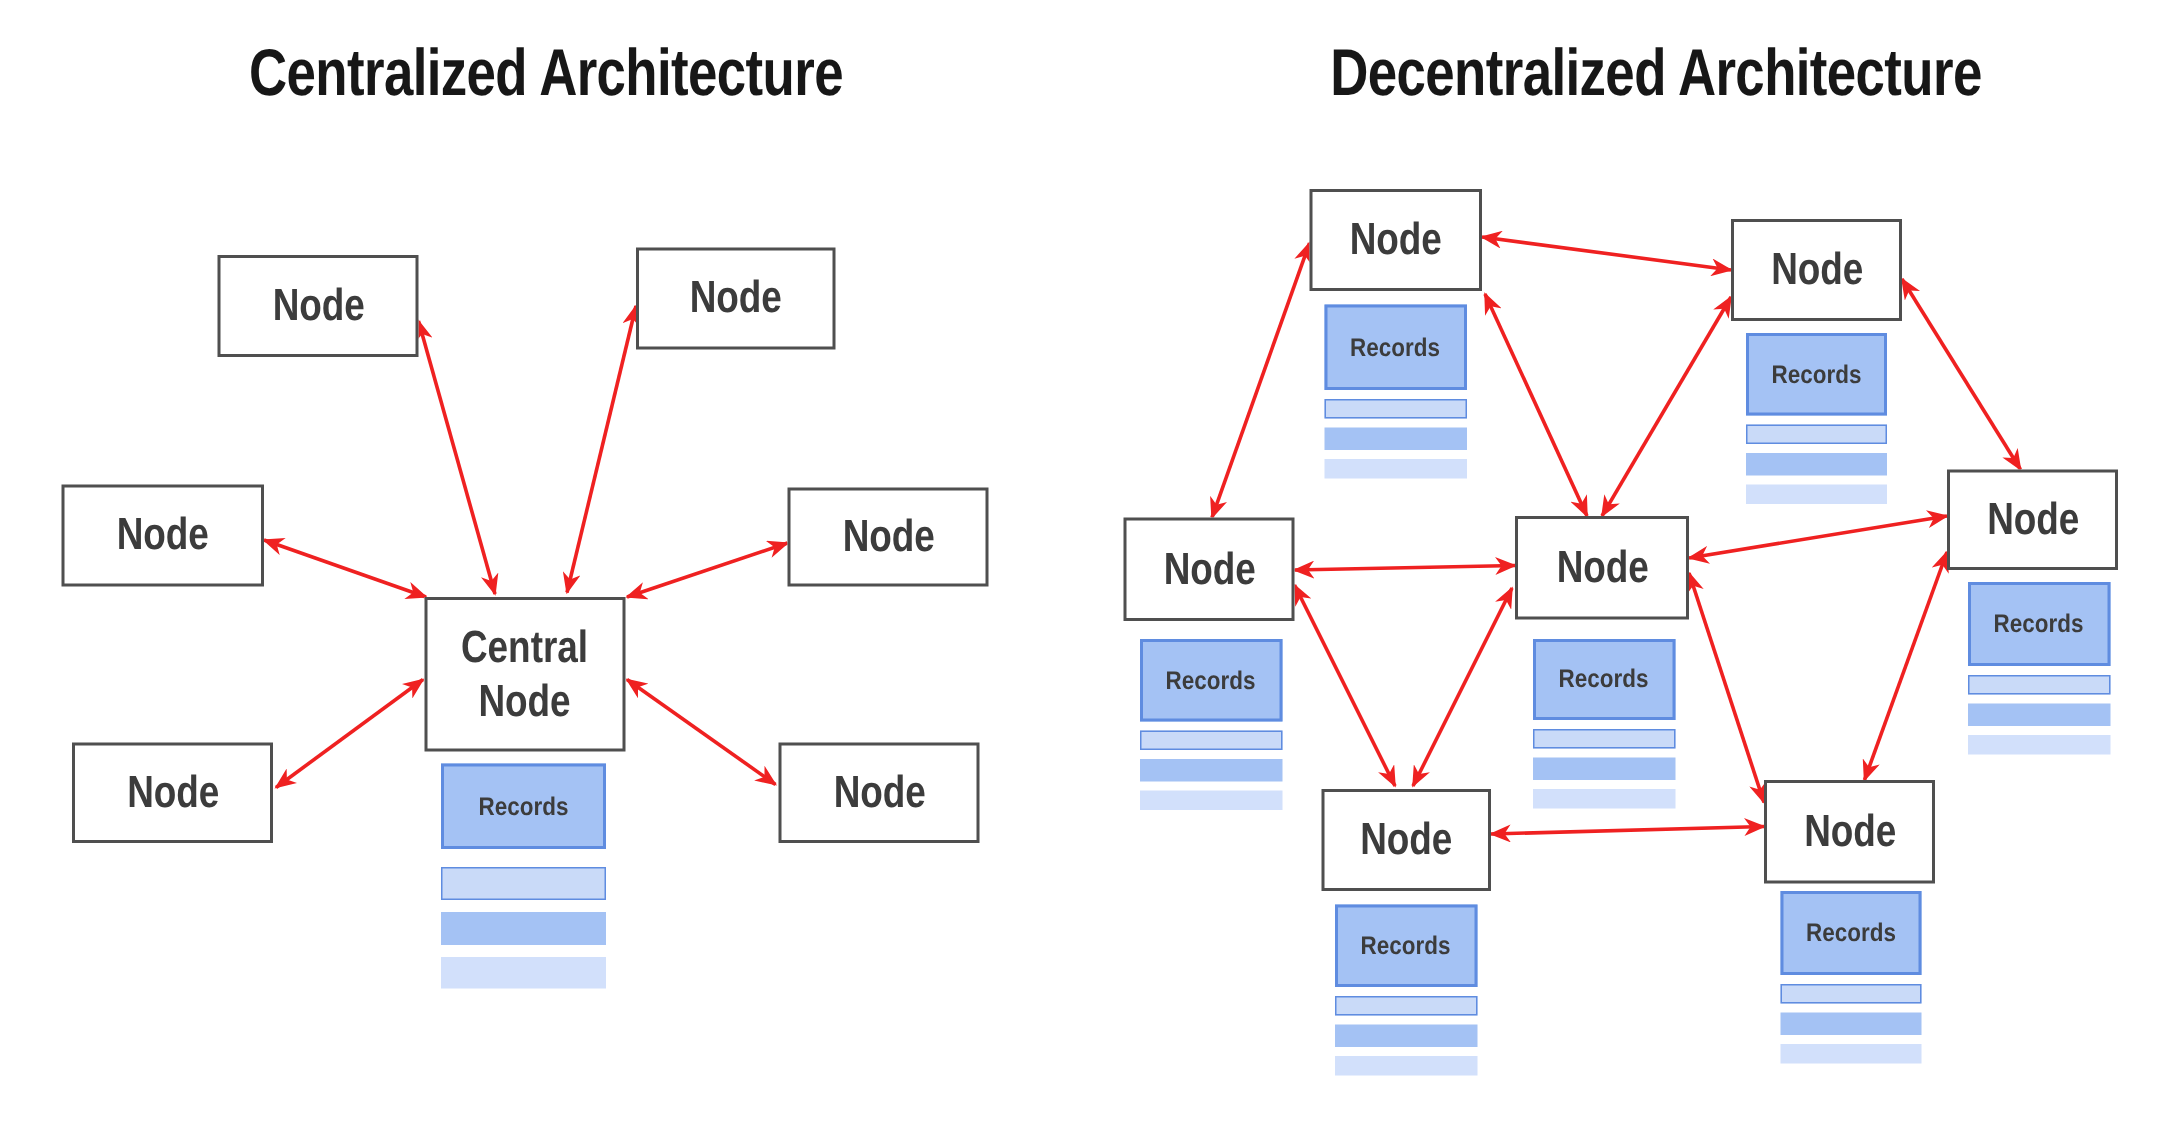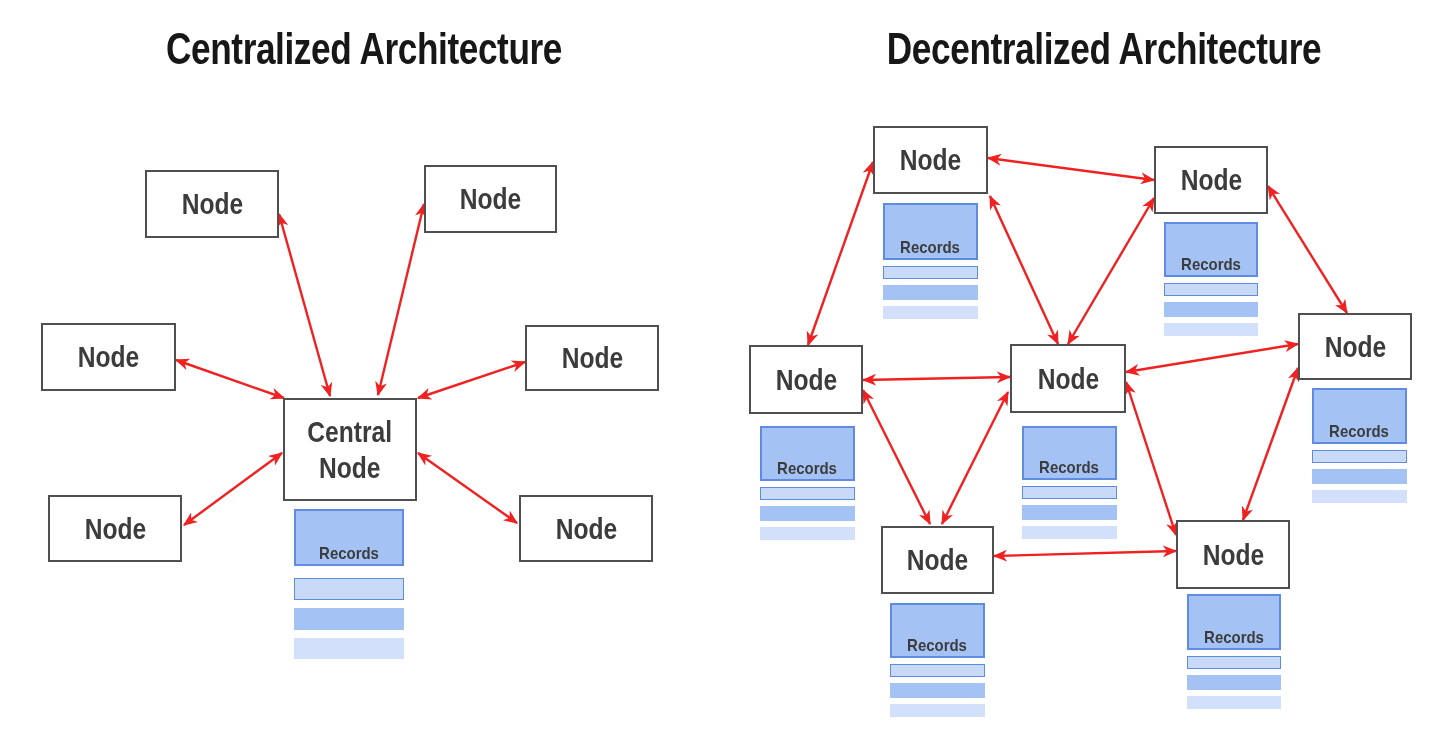--- a/index.html
+++ b/index.html
@@ -40,21 +40,21 @@
     transform:scaleX(0.82);
     text-align:center;
     line-height:1.2;
     white-space:nowrap;
   }
   .records{
     position:absolute;
     box-sizing:border-box;
     background:var(--records-fill,#a4c2f4);
     border:2px solid var(--records-border,#5f8ce0);
-    display:flex;align-items:flex-end;justify-content:center;
+    display:flex;align-items:center;justify-content:center;
   }
   .records-label{
     font-size:17px;font-weight:bold;
     color:var(--node-text,#3a3a3a);
     transform:scaleX(0.88);
     white-space:nowrap;
   }
   .strip{position:absolute;box-sizing:border-box;}
   .strip.outlined{background:var(--strip-outlined-fill,#c9daf8);border:1.5px solid var(--records-border,#5f8ce0);}
   .strip.medium{background:var(--strip-medium-fill,#a4c2f4);}

